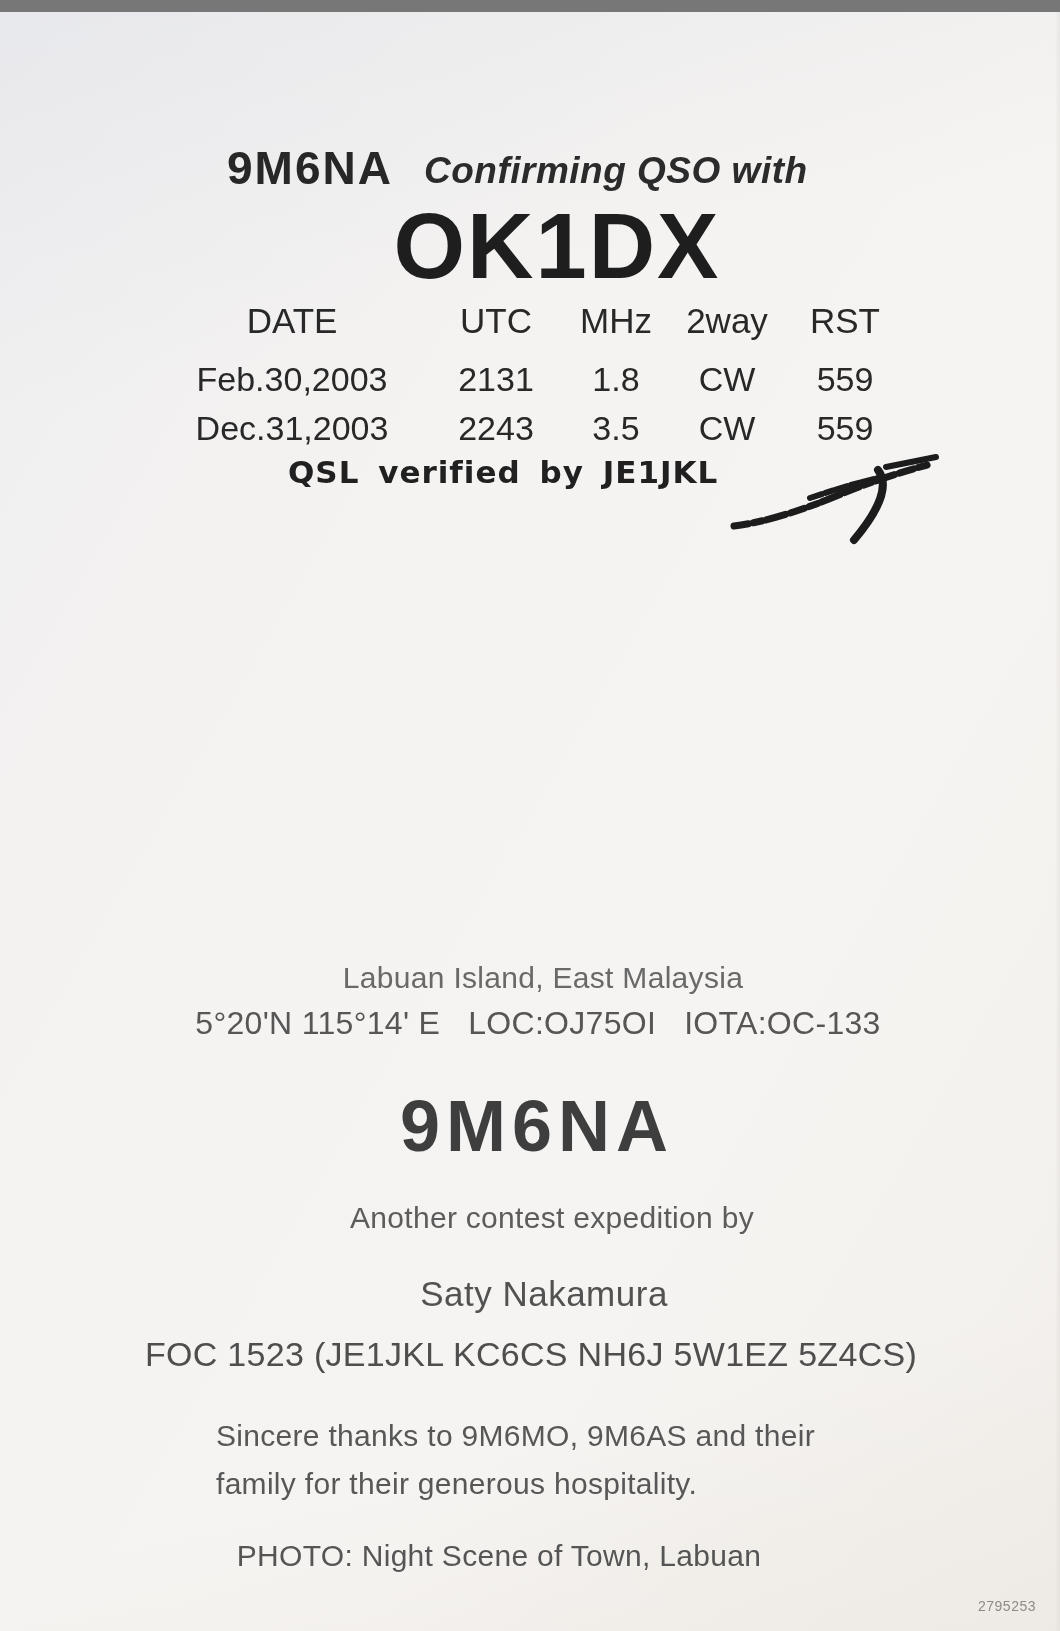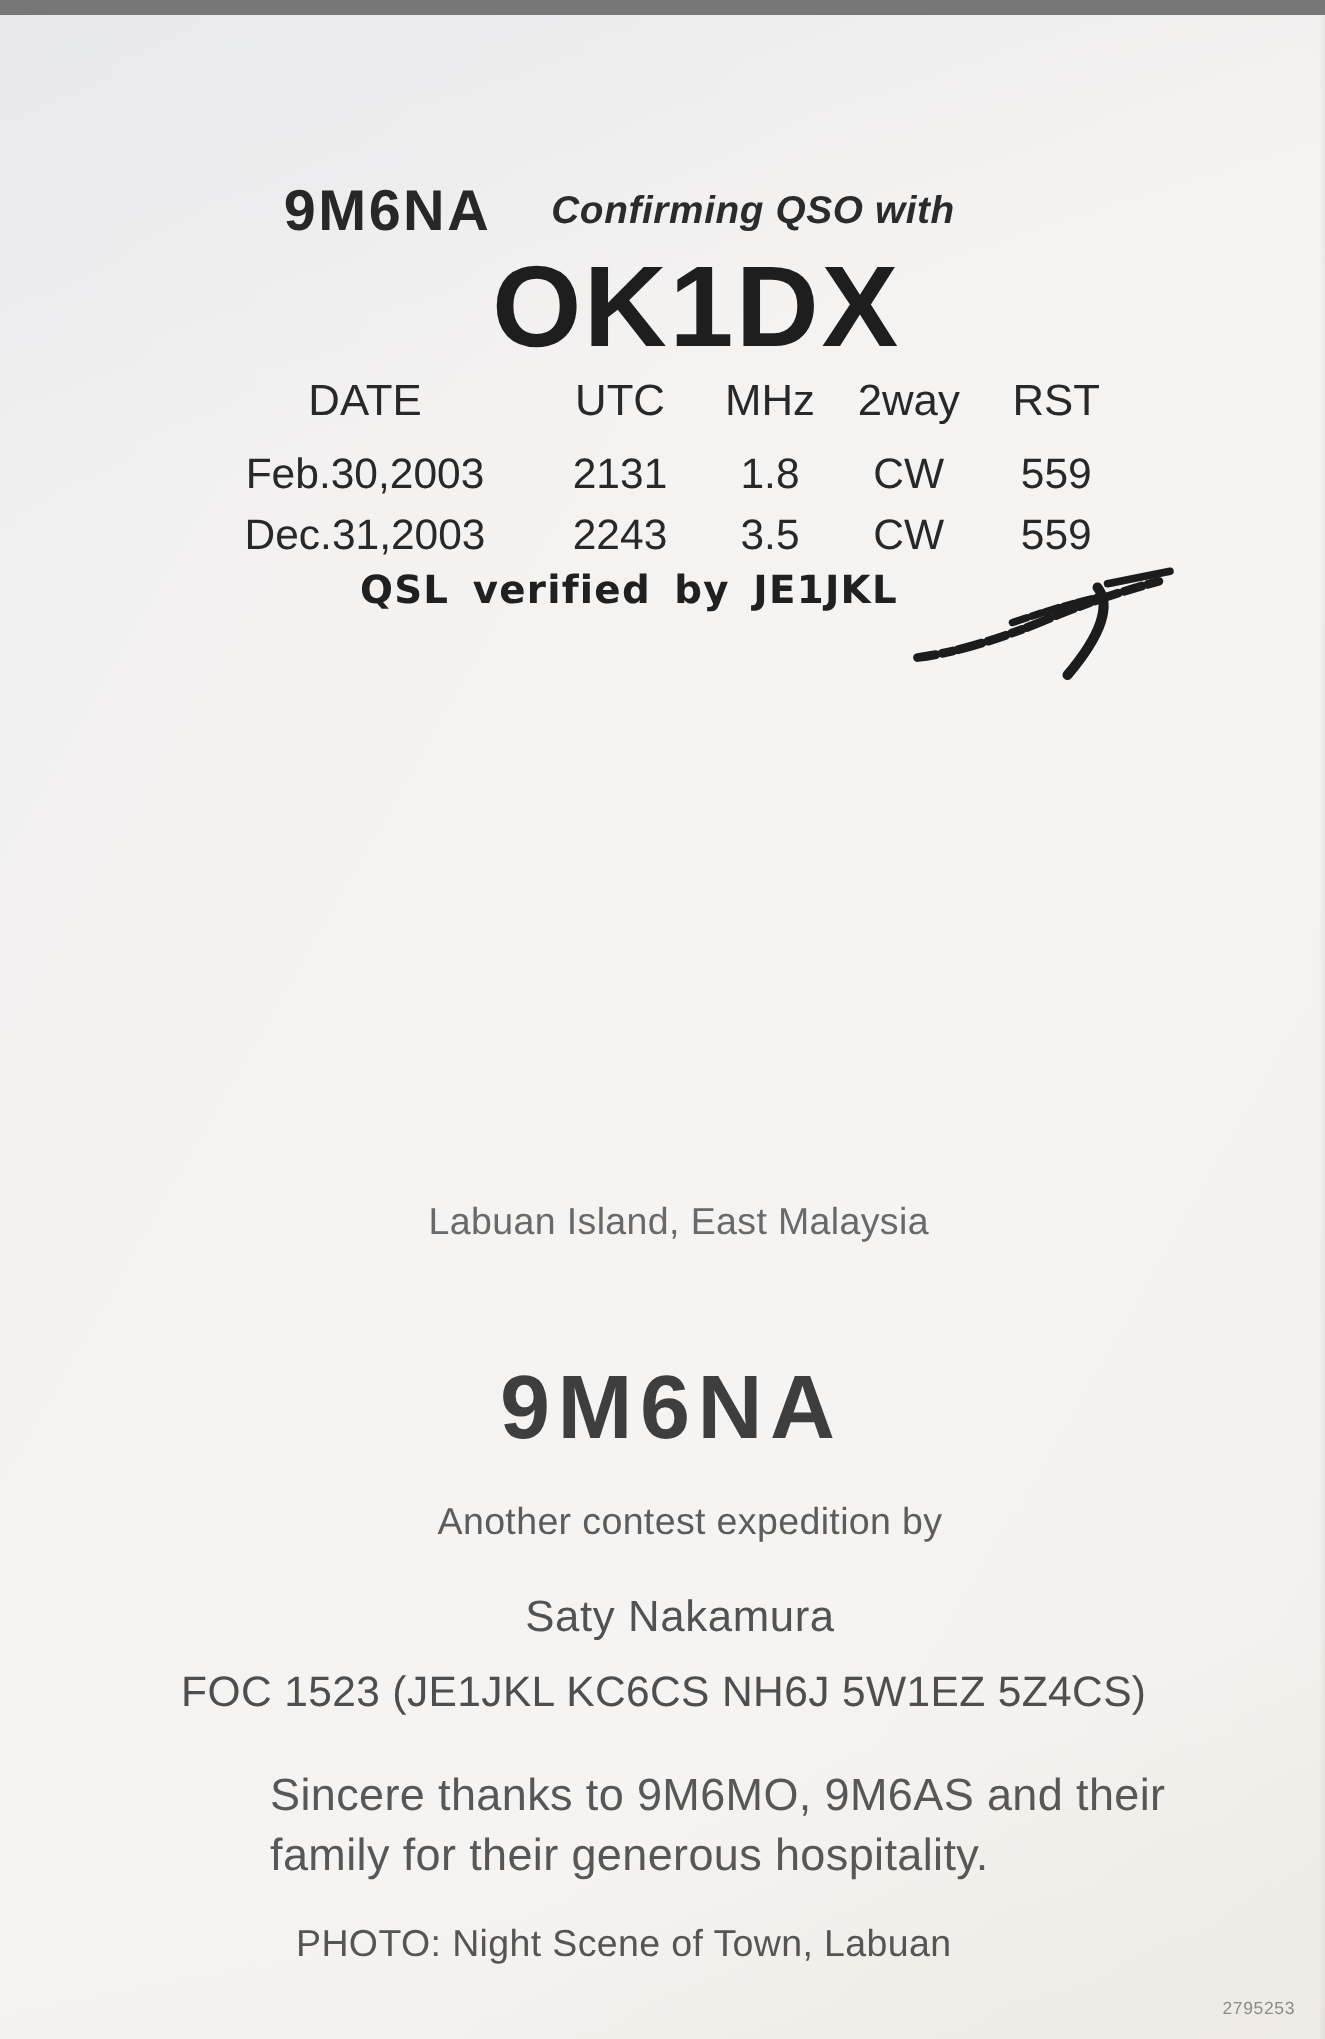--- a/index.html
+++ b/index.html
@@ -13,21 +13,21 @@
       linear-gradient(345deg, rgba(232,226,218,.45) 0%, rgba(244,242,240,0) 18%),
       linear-gradient(120deg,#efeef0 0%,#f5f3f1 35%,#f6f4f2 65%,#f2efeb 100%);
     font-family:"Liberation Sans", sans-serif;
     color:#242424;
   }
   .abs{position:absolute;white-space:nowrap;line-height:1;}
   .ctr{transform:translateX(-50%);}
 
   
   .own-call{left:227px;top:133px;font-size:46px;font-weight:bold;letter-spacing:2px;color:#272727;}
-  .confirming{left:441px;top:140px;font-size:31px;font-weight:bold;font-style:italic;letter-spacing:.5px;color:#2b2b2b;}
+  .confirming{left:424px;top:140px;font-size:37px;font-weight:bold;font-style:italic;letter-spacing:.5px;color:#2b2b2b;}
   .worked-call{left:557px;top:188px;font-size:92px;font-weight:bold;letter-spacing:2px;color:#1e1e1e;}
 
   
   .tcell{position:absolute;transform:translateX(-50%);white-space:nowrap;line-height:1;font-weight:normal;color:#282828;}
   .hrow{top:291px;font-size:35px;}
   .r0{top:350px;font-size:34px;}
   .r1{top:399px;font-size:34px;}
   .c0{left:292px;} .c1{left:496px;} .c2{left:616px;} .c3{left:727px;} .c4{left:845px;}
 
   
@@ -37,21 +37,21 @@
 
   
   .place{left:543px;top:951px;font-size:30px;color:#696969;letter-spacing:.3px;}
   .coords{left:538px;top:995px;font-size:32px;color:#565656;display:flex;gap:28px;letter-spacing:.3px;}
 
   
   .big-call{left:537px;top:1078px;font-size:72px;font-weight:bold;letter-spacing:6px;color:#3e3e3e;}
   .exp-note{left:552px;top:1191px;font-size:30px;color:#5c5c5c;letter-spacing:.3px;}
   .operator{left:544px;top:1264px;font-size:35px;color:#525252;letter-spacing:.5px;}
   .foc{left:531px;top:1325px;font-size:34px;color:#4e4e4e;letter-spacing:.3px;}
-  .thanks{left:216px;top:1400px;font-size:36px;color:#575757;line-height:48px;white-space:nowrap;letter-spacing:.3px;}
+  .thanks{left:216px;top:1400px;font-size:30px;color:#575757;line-height:48px;white-space:nowrap;letter-spacing:.3px;}
   .photo{left:499px;top:1529px;font-size:30px;color:#555;letter-spacing:.3px;}
   .serial{left:978px;top:1587px;font-size:14px;color:#8e8a87;letter-spacing:.5px;}
 
   
   .scan-bottom{position:absolute;left:0;right:0;bottom:0;height:7px;
     background:linear-gradient(to right, rgba(196,192,186,.15), rgba(170,164,157,.5) 45%, rgba(152,146,139,.55));
     filter:blur(.6px);}
   .scan-right{position:absolute;top:0;bottom:0;right:0;width:5px;
     background:linear-gradient(to left, rgba(200,196,190,.25), rgba(200,196,190,0));}
 </style>
@@ -90,20 +90,25 @@
   <div class="abs verified">QSL verified by JE1JKL</div>
   <svg class="abs signature" viewBox="0 0 220 100" fill="none" stroke="#1c1c1c" stroke-linecap="round">
     <path d="M8,76 C40,72 78,60 120,42 C150,30 175,22 205,14" stroke-width="7" stroke-dasharray="15 5 9 4 20 5"></path>
     <path d="M84,48 C108,40 130,33 152,28" stroke-width="6" stroke-dasharray="12 4 8 3"></path>
     <path d="M152,20 C163,34 155,58 128,90" stroke-width="8"></path>
     <path d="M160,17 L210,7" stroke-width="6"></path>
   </svg>
 
   
   <div class="abs ctr place">Labuan Island, East Malaysia</div>
+  <div class="abs ctr coords">
+    <span>5°20'N 115°14' E</span>
+    <span>LOC:OJ75OI</span>
+    <span>IOTA:OC-133</span>
+  </div>
 
   
   <div class="abs ctr big-call">9M6NA</div>
   <div class="abs ctr operator">Saty Nakamura</div>
   <div class="abs ctr exp-note">Another contest expedition by</div>
   <div class="abs ctr foc">FOC 1523 (JE1JKL KC6CS NH6J 5W1EZ 5Z4CS)</div>
   <div class="abs thanks">
     <div>Sincere thanks to 9M6MO, 9M6AS and their</div>
     <div>family for their generous hospitality.</div>
   </div>

